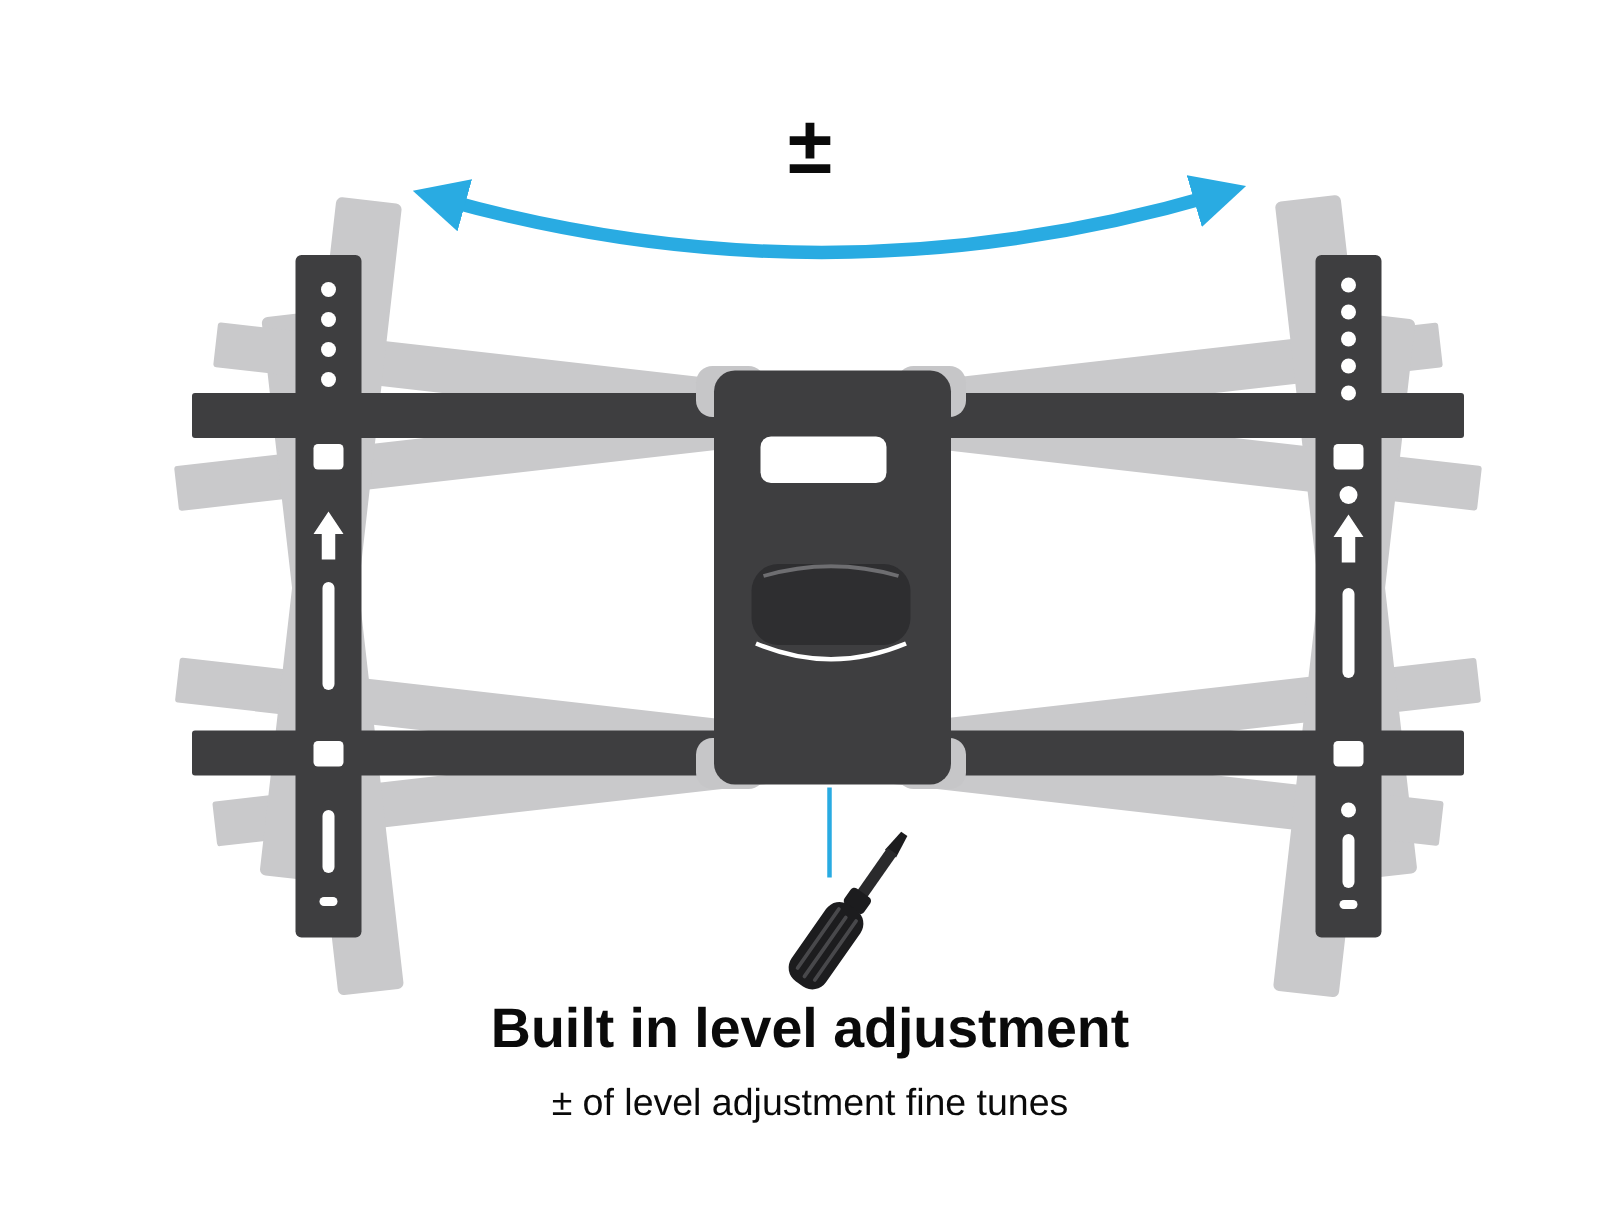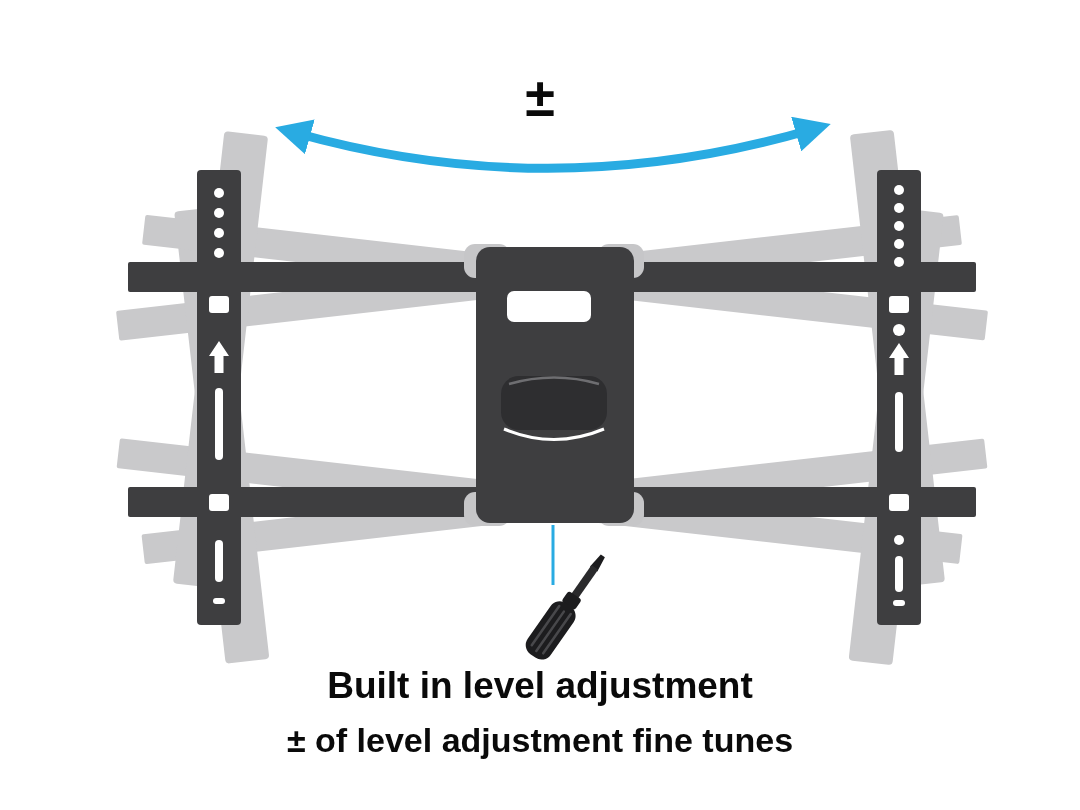--- a/index.html
+++ b/index.html
@@ -23,21 +23,21 @@
     position:absolute;left:0;top:70px;width:1080px;
     text-align:center;font-size:54px;font-weight:700;
     color:var(--text-black);line-height:1;
   }
   svg.illustration{position:absolute;left:0;top:0;display:block}
   .captions{
     position:absolute;left:0;top:664px;width:1080px;
     text-align:center;color:var(--text-black);
   }
   .caption-title{font-size:37px;font-weight:700;line-height:1.2}
-  .caption-sub{font-size:34px;font-weight:700;margin-top:12px;line-height:1.2}
+  .caption-sub{font-size:25px;font-weight:400;margin-top:12px;line-height:1.2}
   .ghost{fill:var(--ghost-gray)}
   .dark{fill:var(--mount-dark)}
   .white{fill:#ffffff}
 </style>
 </head>
 <body>
 
 <div class="stage">
 
   <div class="pm-symbol">±</div>

